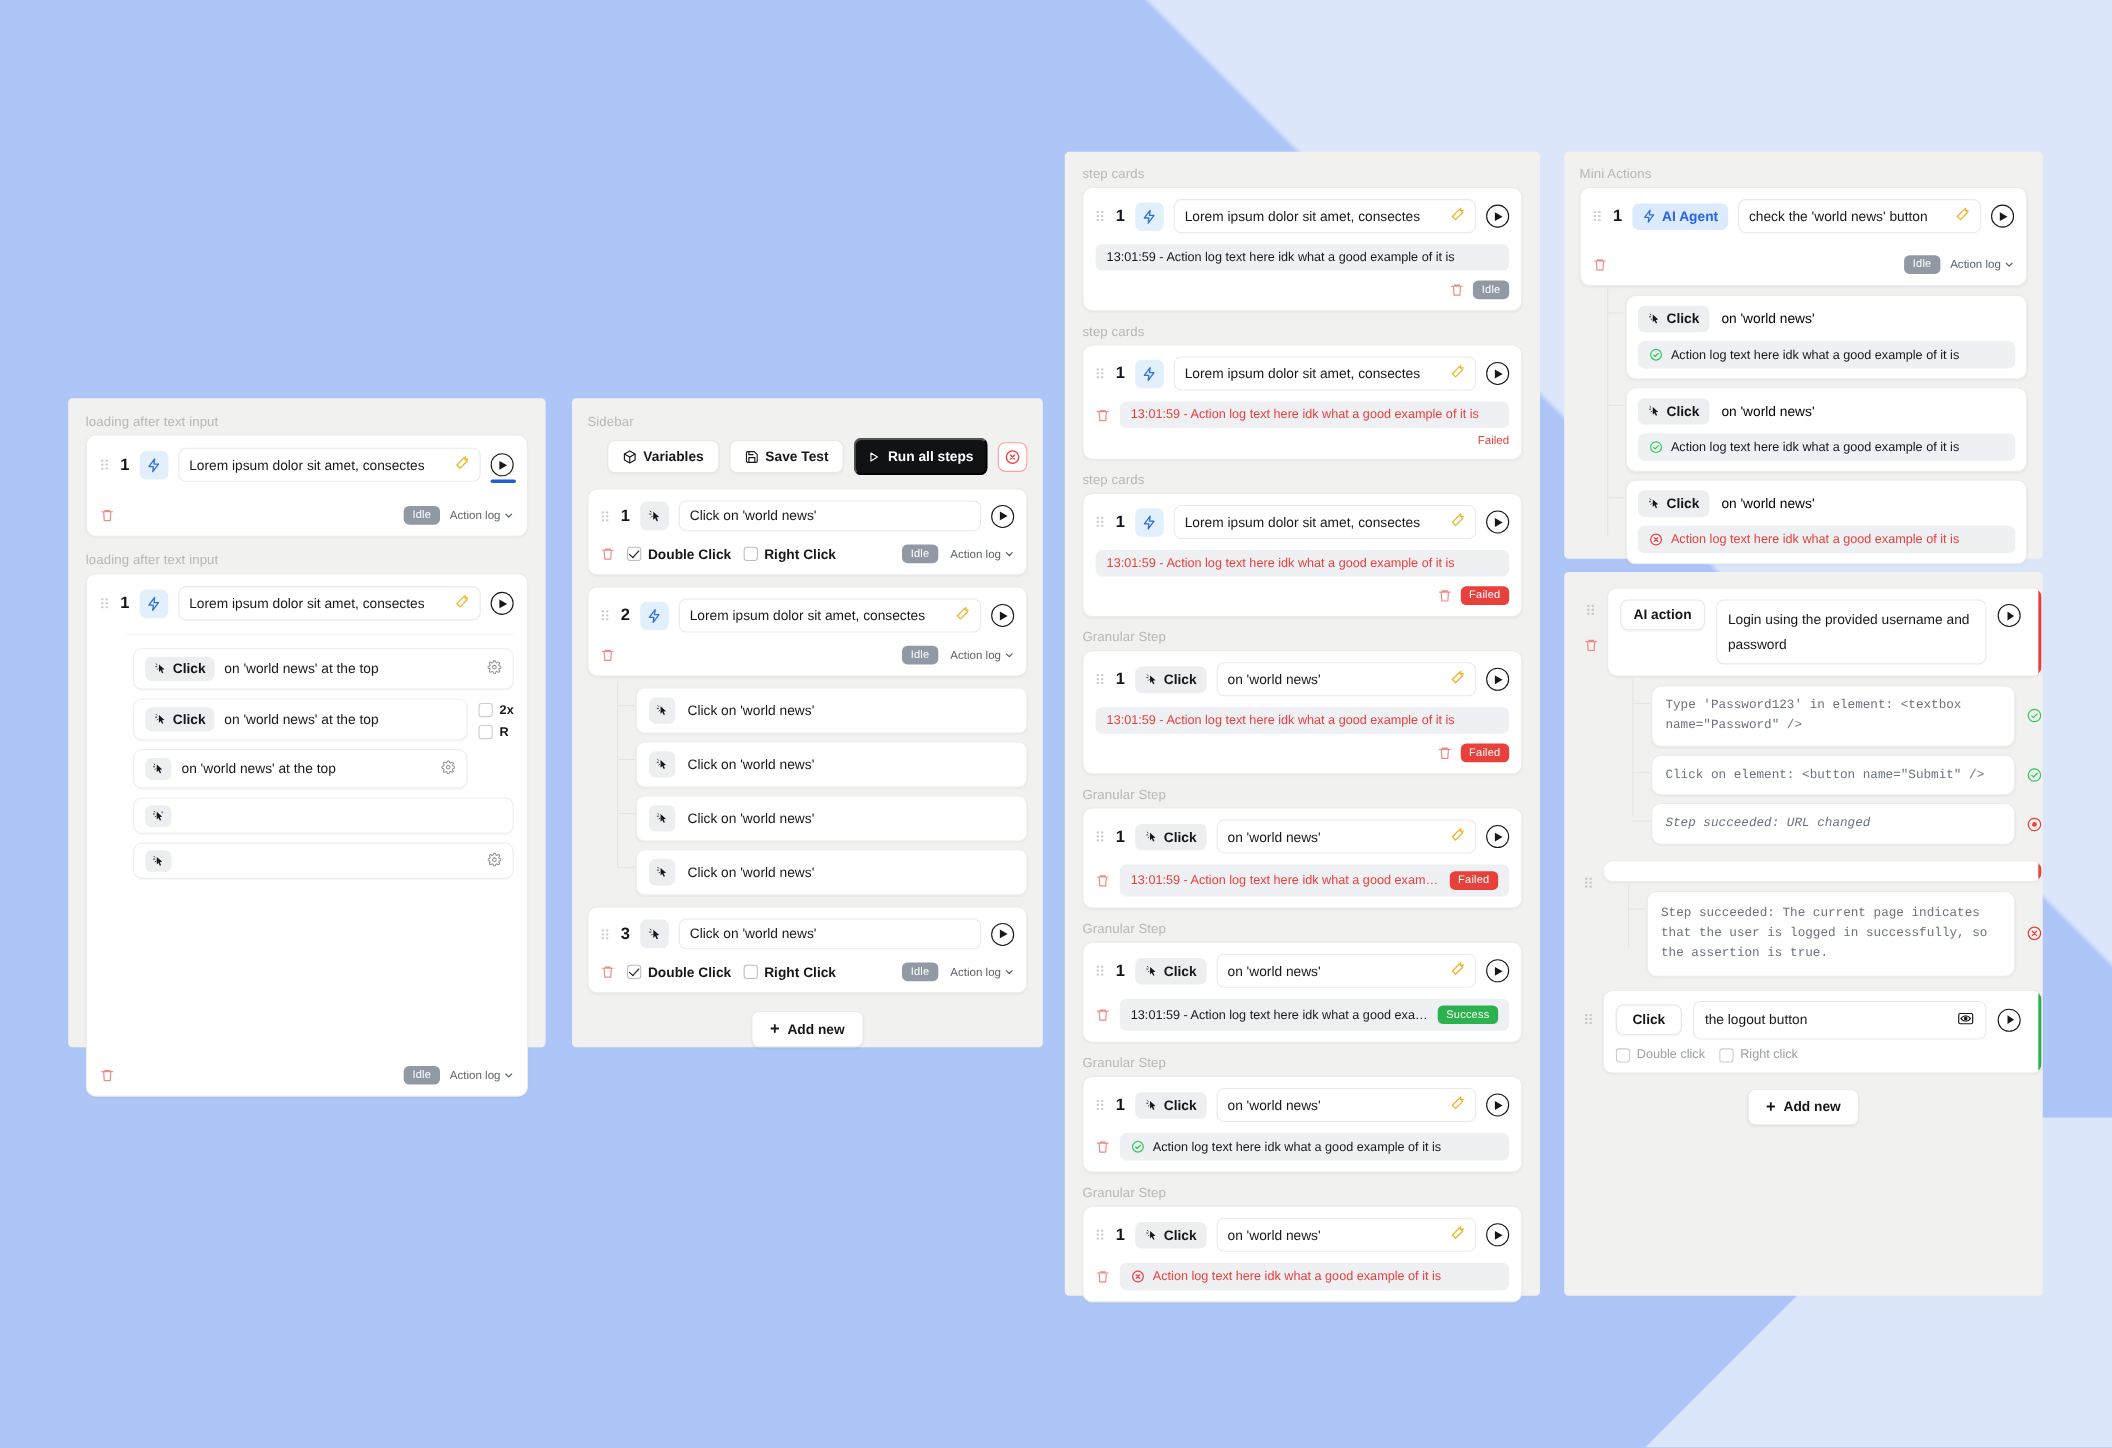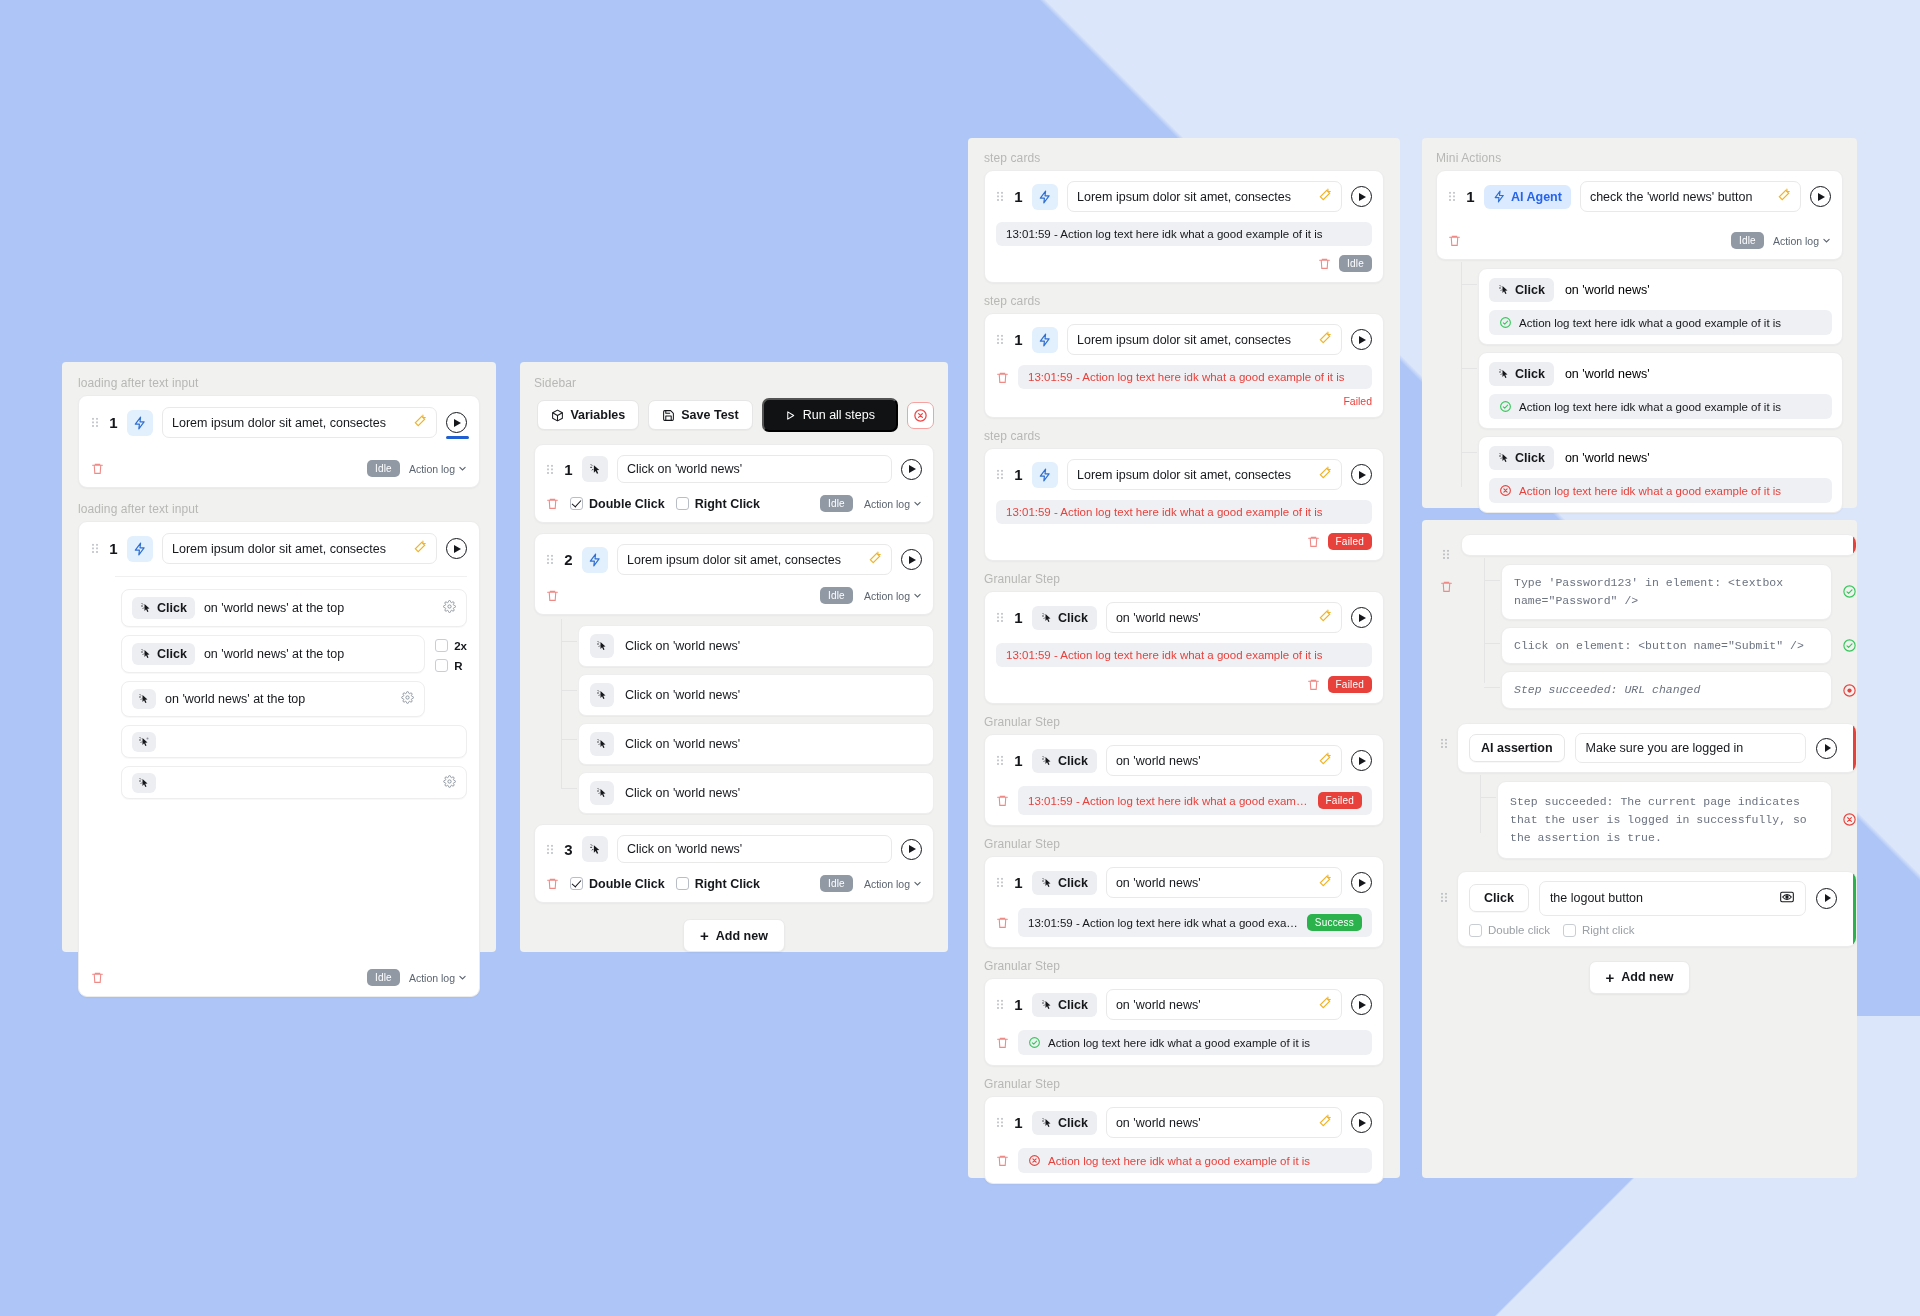--- a/index.html
+++ b/index.html
@@ -127,22 +127,22 @@
   .cbox.light { border-color: #c9ced5; }
 
   .tbtn {
     display: inline-flex; align-items: center; gap: 6px; background: #fff;
     border: 1px solid #e6e6e6; border-radius: 7px; padding: 7px 13px;
     font-size: 12.5px; font-weight: 700; color: #15171b;
     box-shadow: 0 1px 1px rgba(16,24,40,.03);
   }
   .run-btn {
     display: inline-flex; align-items: center; gap: 7px; background: #111214;
-    color: #fff; border-radius: 7px; padding: 8px 21px;
-    font-size: 12.5px; font-weight: 400;
+    color: #fff; border-radius: 7px; padding: 8px 11px;
+    font-size: 12.5px; font-weight: 700;
   }
   .stop-btn {
     width: 27px; height: 27px; border: 1.5px solid #f6a2a0; border-radius: 7px;
     display: flex; align-items: center; justify-content: center; background: #fff;
   }
   .addnew {
     display: inline-flex; align-items: center; gap: 7px; background: #fff;
     border: 1px solid #eaeaea; border-radius: 7px; padding: 8px 16px;
     font-size: 12.5px; font-weight: 700; color: #15171b;
     box-shadow: 0 1px 2px rgba(16,24,40,.05);
@@ -984,20 +984,29 @@
       <span class="grip"></span>
       <span class="trash">
         <svg width="13" height="15" viewBox="0 0 24 24" fill="none" stroke="#f08a87" stroke-width="2" stroke-linecap="round">
             <path d="M3 6h18M8 6V4h8v2M6 6l1 15h10l1-15"></path>
           </svg>
       </span>
     </div>
     <div style="flex:1 1 auto;min-width:0;position:relative;">
       <div class="card" style="padding:10px 13px 10px 11px;position:relative;overflow:hidden;">
         <div class="lbar" style="right:0;background:#e8413c;"></div>
+        <div style="display:flex;gap:10px;align-items:flex-start;padding-right:6px;">
+          <span class="tbtn" style="padding:6px 11px;flex:0 0 auto;">
+            <span>AI action</span>
+          </span>
+          <span class="field" style="white-space:normal;line-height:1.8;padding:6px 10px;">
+            <span>Login using the provided username and password</span>
+          </span>
+          <span class="play thin" style="margin-top:4px;"></span>
+        </div>
       </div>
 
       <div class="tree-rail" style="margin:8px 0 0 18px;">
         <div class="tree-item">
           <div style="display:flex;align-items:center;gap:10px;">
             <div class="card" style="flex:1 1 auto;padding:9px 12px;">
               <div class="mono">Type 'Password123' in element: &lt;textbox name="Password" /&gt;</div>
             </div>
             <span style="flex:0 0 auto;display:flex;">
               <svg width="15" height="15" viewBox="0 0 24 24" fill="none" stroke="#34c759" stroke-width="1.8">
@@ -1037,29 +1046,20 @@
     </div>
   </div>
 
   <div style="display:flex;gap:8px;align-items:flex-start;margin-top:14px;">
     <div style="display:flex;flex-direction:column;align-items:center;padding-top:14px;flex:0 0 auto;">
       <span class="grip"></span>
     </div>
     <div style="flex:1 1 auto;min-width:0;">
       <div class="card" style="padding:9px 13px 9px 11px;position:relative;overflow:hidden;">
         <div class="lbar" style="right:0;background:#e8413c;"></div>
-        <div style="display:flex;gap:10px;align-items:center;padding-right:6px;">
-          <span class="tbtn" style="padding:6px 11px;flex:0 0 auto;">
-            <span>AI assertion</span>
-          </span>
-          <span class="field" style="padding:7px 10px;">
-            <span class="ftext">Make sure you are logged in</span>
-          </span>
-          <span class="play thin"></span>
-        </div>
       </div>
 
       <div class="tree-rail" style="margin:8px 0 0 18px;">
         <div class="tree-item" style="margin-bottom:0;">
           <div style="display:flex;align-items:center;gap:10px;">
             <div class="card" style="flex:1 1 auto;padding:11px 12px;">
               <div class="mono">Step succeeded: The current page indicates that the user is logged in successfully, so the assertion is true.</div>
             </div>
             <span style="flex:0 0 auto;display:flex;">
               <svg width="15" height="15" viewBox="0 0 24 24" fill="none" stroke="#e8413c" stroke-width="1.8">

